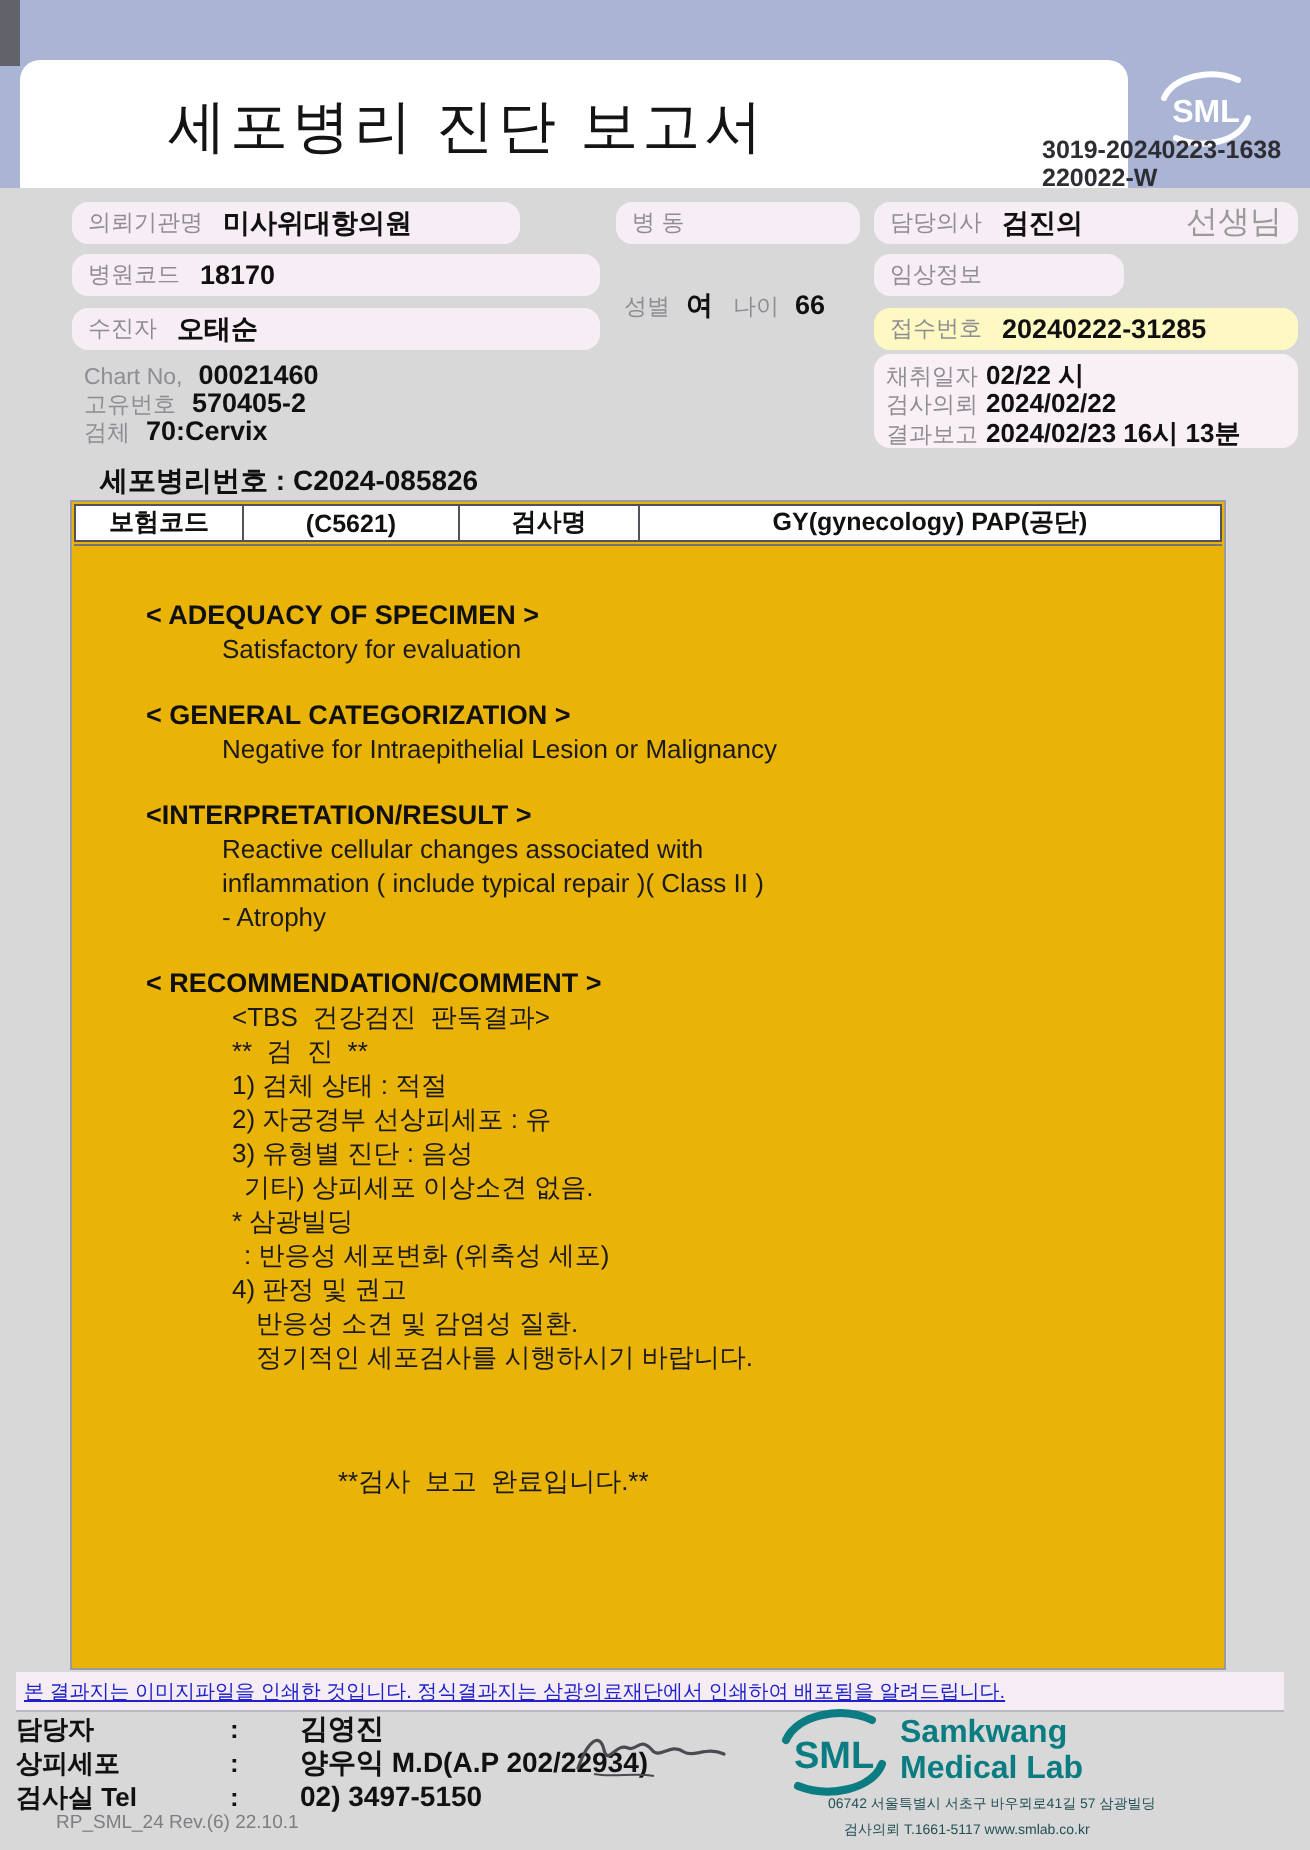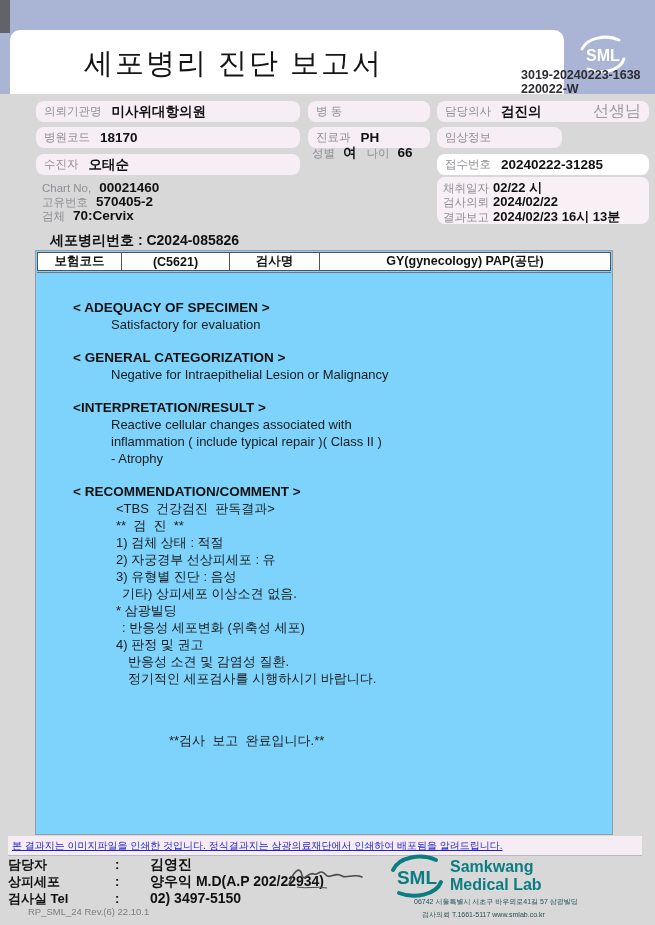--- a/index.html
+++ b/index.html
@@ -24,21 +24,21 @@
   .suffix{color:#9a9a9d;font-size:16px;margin-left:auto;}
   .dates-block{position:absolute;left:437px;top:177px;width:212px;height:47px;background:#f9f0f6;border-radius:8px;padding:2px 0 0 6px;box-sizing:border-box;}
   .dates-row{display:flex;align-items:baseline;height:14.5px;}
   .dates-row .lbl{width:46px;margin-right:4px;}
   .dates-row .val{font-size:13px;}
 
   
   .path-no{position:absolute;left:50px;top:232px;font-size:14px;font-weight:bold;color:#101010;white-space:pre;}
 
   
-  .content-box{position:absolute;left:35px;top:250px;width:578px;height:585px;background:#7dd3fc;border:1px solid #9a9aa5;box-sizing:border-box;}
+  .content-box{position:absolute;left:35px;top:250px;width:578px;height:585px;background:#eab308;border:1px solid #9a9aa5;box-sizing:border-box;}
   .htable{position:absolute;left:1px;right:1px;top:1px;height:17px;display:flex;border:1px solid #52525a;background:#fff;}
   .htable::after{content:"";position:absolute;left:-1px;right:-1px;bottom:-3px;border-bottom:1px solid #73737d;}
   .hcell{display:flex;align-items:center;justify-content:center;font-size:12.5px;font-weight:bold;color:#111;border-right:1px solid #52525a;box-sizing:border-box;white-space:nowrap;}
   .hcell:last-child{border-right:none;}
   .c0{width:84px;}.c1{width:108px;}.c2{width:90px;}.c3{flex:1;}
 
   .sections{position:absolute;left:0;right:0;top:48px;}
   .sec{margin-bottom:16px;}
   .sec-h{font-size:13.5px;font-weight:bold;color:#101010;line-height:17px;white-space:pre;}
   .sec-l{font-size:13px;color:#1a1a1a;line-height:17px;white-space:pre;}
@@ -84,21 +84,21 @@
       <path d="M6 16 C11 5 30 1 43 7" stroke="#ffffff" stroke-width="3" fill="none" stroke-linecap="round"></path>
       <path d="M48 26 C44 38 25 42 12 36" stroke="#ffffff" stroke-width="3" fill="none" stroke-linecap="round"></path>
       <text x="27" y="28" text-anchor="middle" font-size="16" font-weight="bold" fill="#ffffff" font-family="Liberation Sans, sans-serif">SML</text>
     </svg>
   </div>
   <div class="doc-numbers">
     <div>3019-20240223-1638</div>
     <div>220022-W</div>
   </div>
 
-  <div class="pill" style="left: 36px; top: 101px; width: 264px; background: rgb(247, 238, 245);">
+  <div class="pill" style="left: 36px; top: 101px; width: 224px; background: rgb(247, 238, 245);">
     <span class="lbl">의뢰기관명</span>
     <span class="val">미사위대항의원</span>
   </div>
   <div class="pill" style="left: 36px; top: 127px; width: 264px; background: rgb(247, 238, 245);">
     <span class="lbl">병원코드</span>
     <span class="val">18170</span>
   </div>
   <div class="pill" style="left: 36px; top: 154px; width: 264px; background: rgb(247, 238, 245);">
     <span class="lbl">수진자</span>
     <span class="val">오태순</span>
@@ -112,42 +112,38 @@
     <span class="val">570405-2</span>
   </div>
   <div class="plainrow" style="left:42px;top:208px;">
     <span class="lbl">검체</span>
     <span class="val">70:Cervix</span>
   </div>
 
   <div class="pill" style="left: 308px; top: 101px; width: 122px; background: rgb(247, 238, 245);">
     <span class="lbl">병 동</span>
     <span class="val"></span>
-  </div>
-  <div class="pill" style="left: 308px; top: 127px; width: 122px; background: rgb(247, 238, 245);">
-    <span class="lbl">진료과</span>
-    <span class="val">PH</span>
   </div>
   <div class="plainrow" style="left:312px;top:144px;">
     <span class="lbl">성별</span>
     <span class="val" style="margin-right:10px;">여</span>
     <span class="lbl">나이</span>
     <span class="val">66</span>
   </div>
 
   <div class="pill" style="left: 437px; top: 101px; width: 212px; background: rgb(247, 238, 245);">
     <span class="lbl">담당의사</span>
     <span class="val">검진의</span>
     <span class="suffix">선생님</span>
   </div>
   <div class="pill" style="left: 437px; top: 127px; width: 125px; background: rgb(247, 238, 245);">
     <span class="lbl">임상정보</span>
     <span class="val"></span>
   </div>
-  <div class="pill" style="left: 437px; top: 154px; width: 212px; background: #ffffff;">
+  <div class="pill" style="left: 437px; top: 154px; width: 212px; background: #fef9c3;">
     <span class="lbl">접수번호</span>
     <span class="val">20240222-31285</span>
   </div>
   <div class="dates-block">
     <div class="dates-row">
       <span class="lbl">채취일자</span>
       <span class="val">02/22 시</span>
     </div>
     <div class="dates-row">
       <span class="lbl">검사의뢰</span>

